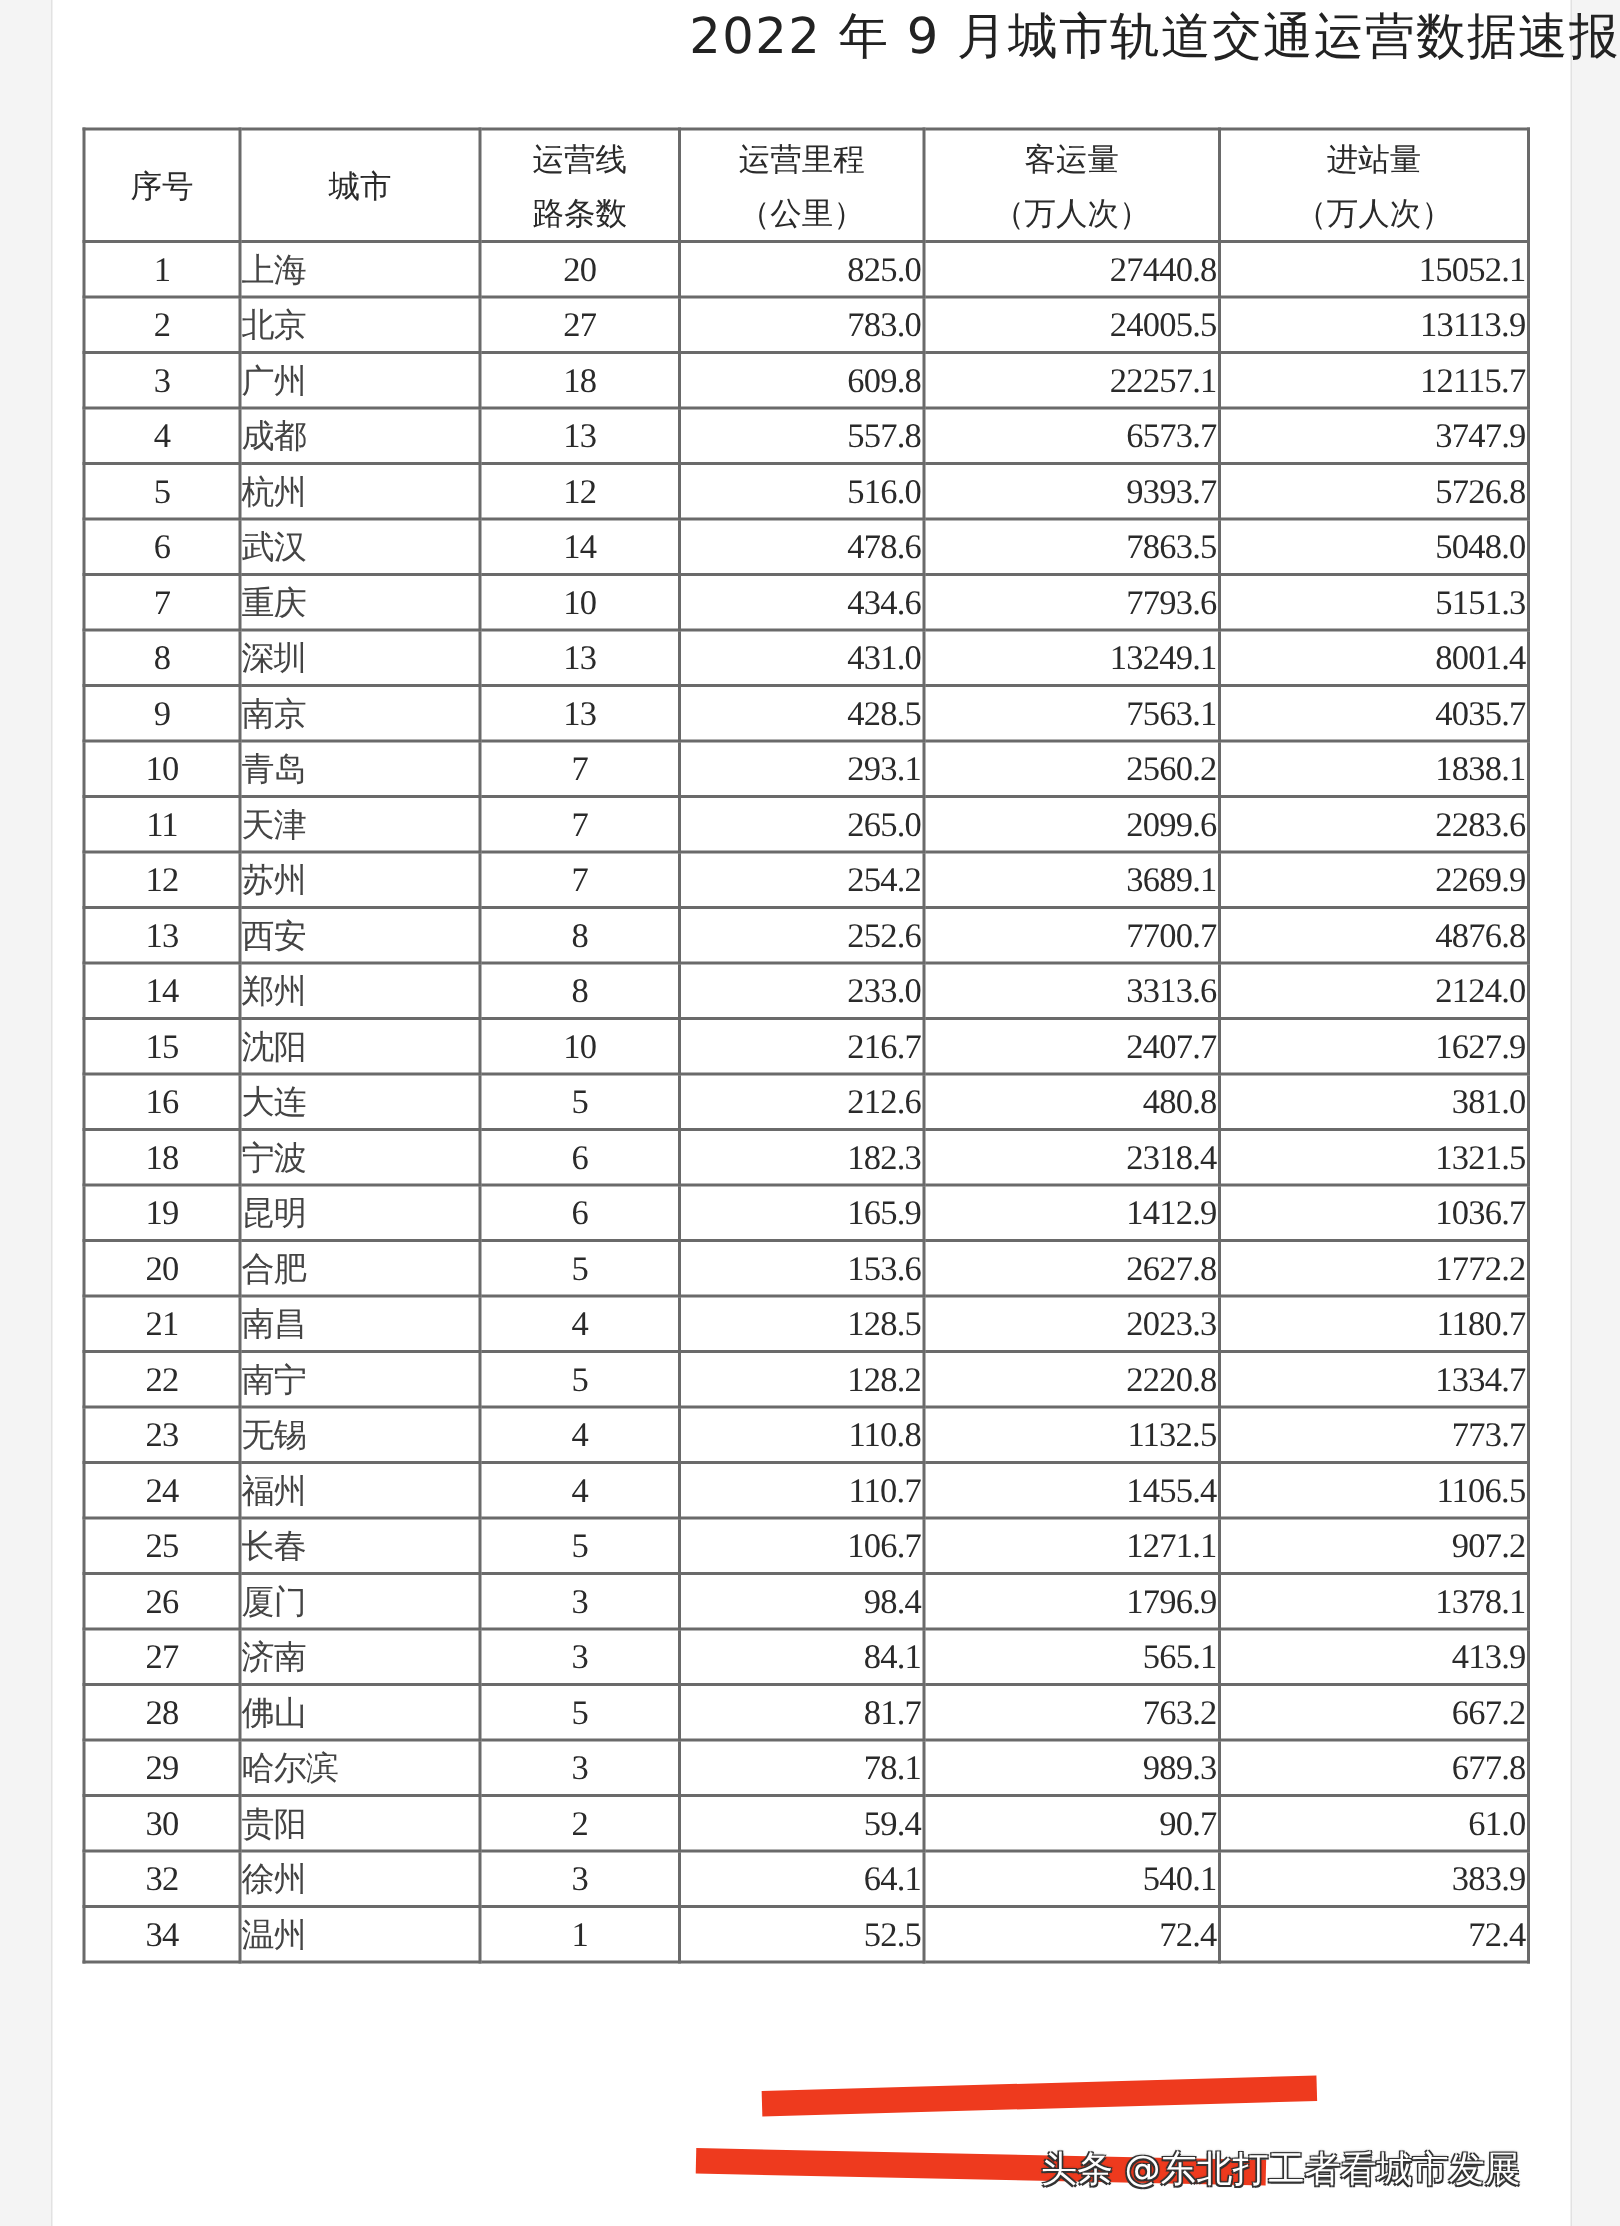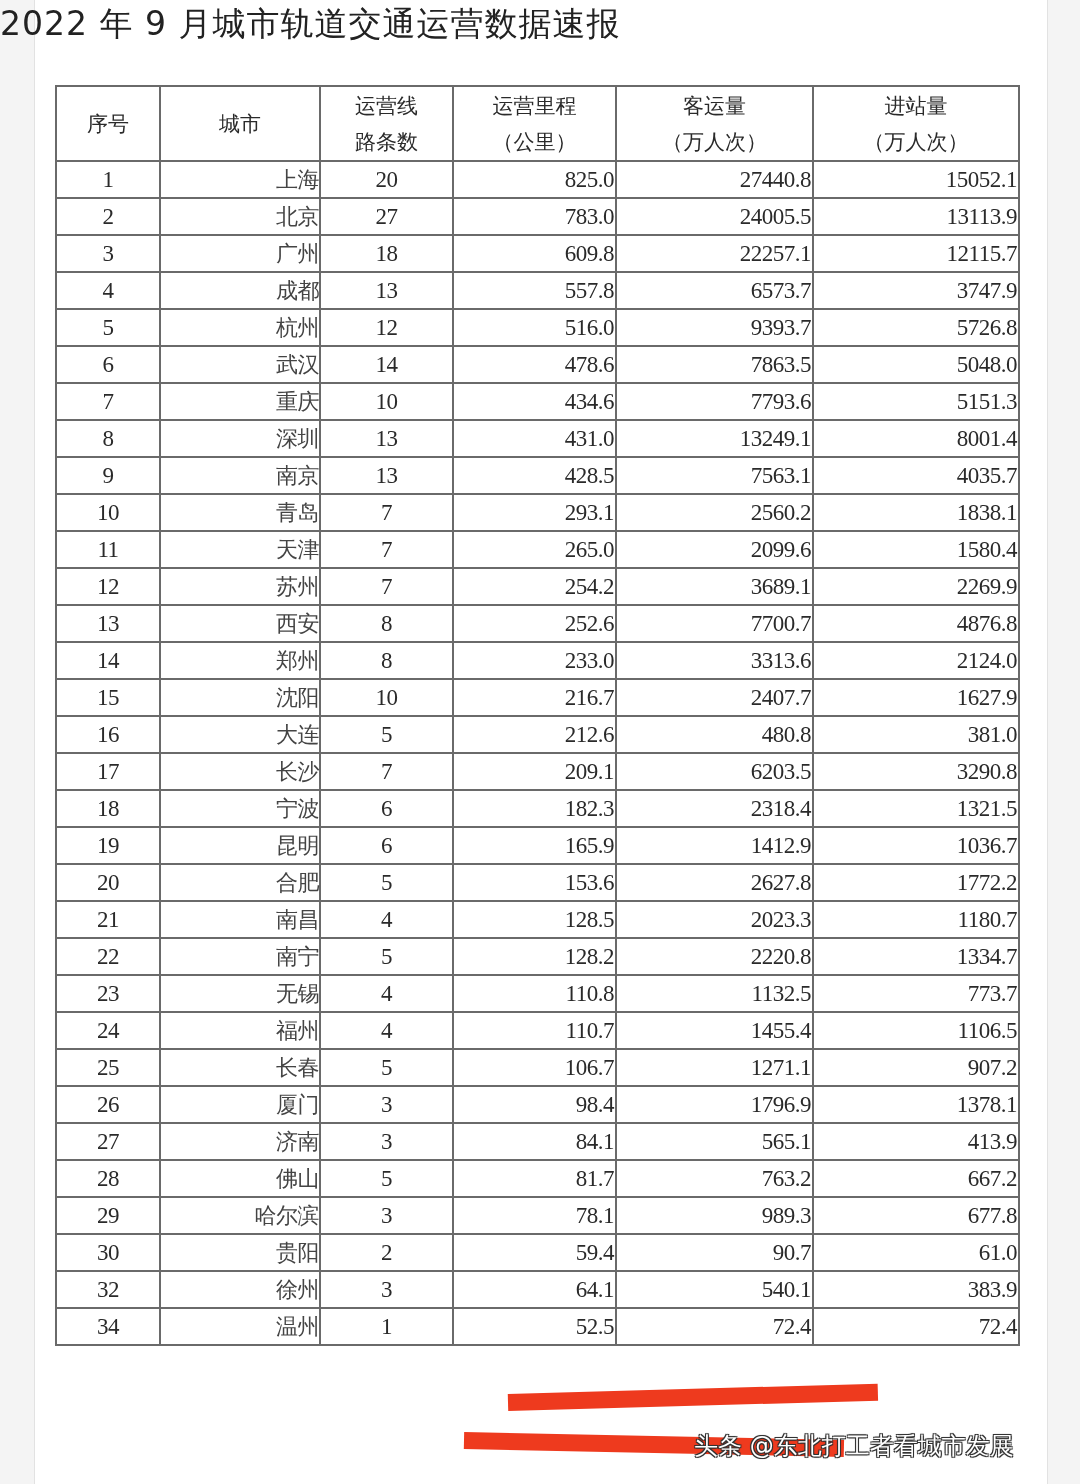--- a/index.html
+++ b/index.html
@@ -10,21 +10,21 @@
       color: #1e1e1e;
       position: relative;
     }
     .page {
       position: absolute; left: 34px; top: 0; width: 1012px; height: 1484px;
       background: #fff;
       border-left: 1px solid #e2e2e2; border-right: 1px solid #e2e2e2;
     }
     .title {
       position: absolute; left: 0; right: 0; top: 2px;
-      text-align: left;
+      text-align: right;
       font-size: 33px; letter-spacing: 1px;
       font-family: "DejaVu Sans", "Liberation Sans", sans-serif;
       color: #222;
     }
     table {
       position: absolute; left: 55px; top: 85px;
       border-collapse: collapse;
       width: 953px;
       table-layout: fixed;
       border-radius: 20px;
@@ -43,21 +43,21 @@
     }
     td {
       height: 35px;
       font-size: 23px;
       font-family: "Liberation Serif", "DejaVu Serif", serif;
       color: #2a2a2a;
       letter-spacing: -0.5px;
     }
     td.c { text-align: center; }
     td.r { text-align: right; padding-right: 1px; }
-    td.city { font-family: Liberation Serif, serif; color: #444; font-size: 22px; text-align: right; }
+    td.city { font-family: Liberation Serif, serif; color: #444; font-size: 22px; text-align: left; }
     .col-idx { width: 104px; }
     .col-city { width: 160px; }
     .col-lines { width: 133px; }
     .col-km { width: 163px; }
     .col-pax { width: 197px; }
     .col-entry { width: 206px; }
     .redline {
       position: absolute; height: 17px; background: #ee3a1e;
       transform-origin: left center;
     }
@@ -189,21 +189,21 @@
         <td class="r">293.1</td>
         <td class="r">2560.2</td>
         <td class="r">1838.1</td>
       </tr>
       <tr>
         <td class="c">11</td>
         <td class="city">天津</td>
         <td class="c">7</td>
         <td class="r">265.0</td>
         <td class="r">2099.6</td>
-        <td class="r">1580.4</td>
+        <td class="r">2283.6</td>
       </tr>
       <tr>
         <td class="c">12</td>
         <td class="city">苏州</td>
         <td class="c">7</td>
         <td class="r">254.2</td>
         <td class="r">3689.1</td>
         <td class="r">2269.9</td>
       </tr>
       <tr>
@@ -232,28 +232,20 @@
       </tr>
       <tr>
         <td class="c">16</td>
         <td class="city">大连</td>
         <td class="c">5</td>
         <td class="r">212.6</td>
         <td class="r">480.8</td>
         <td class="r">381.0</td>
       </tr>
       <tr>
-        <td class="c">17</td>
-        <td class="city">长沙</td>
-        <td class="c">7</td>
-        <td class="r">209.1</td>
-        <td class="r">6203.5</td>
-        <td class="r">3290.8</td>
-      </tr>
-      <tr>
         <td class="c">18</td>
         <td class="city">宁波</td>
         <td class="c">6</td>
         <td class="r">182.3</td>
         <td class="r">2318.4</td>
         <td class="r">1321.5</td>
       </tr>
       <tr>
         <td class="c">19</td>
         <td class="city">昆明</td>

